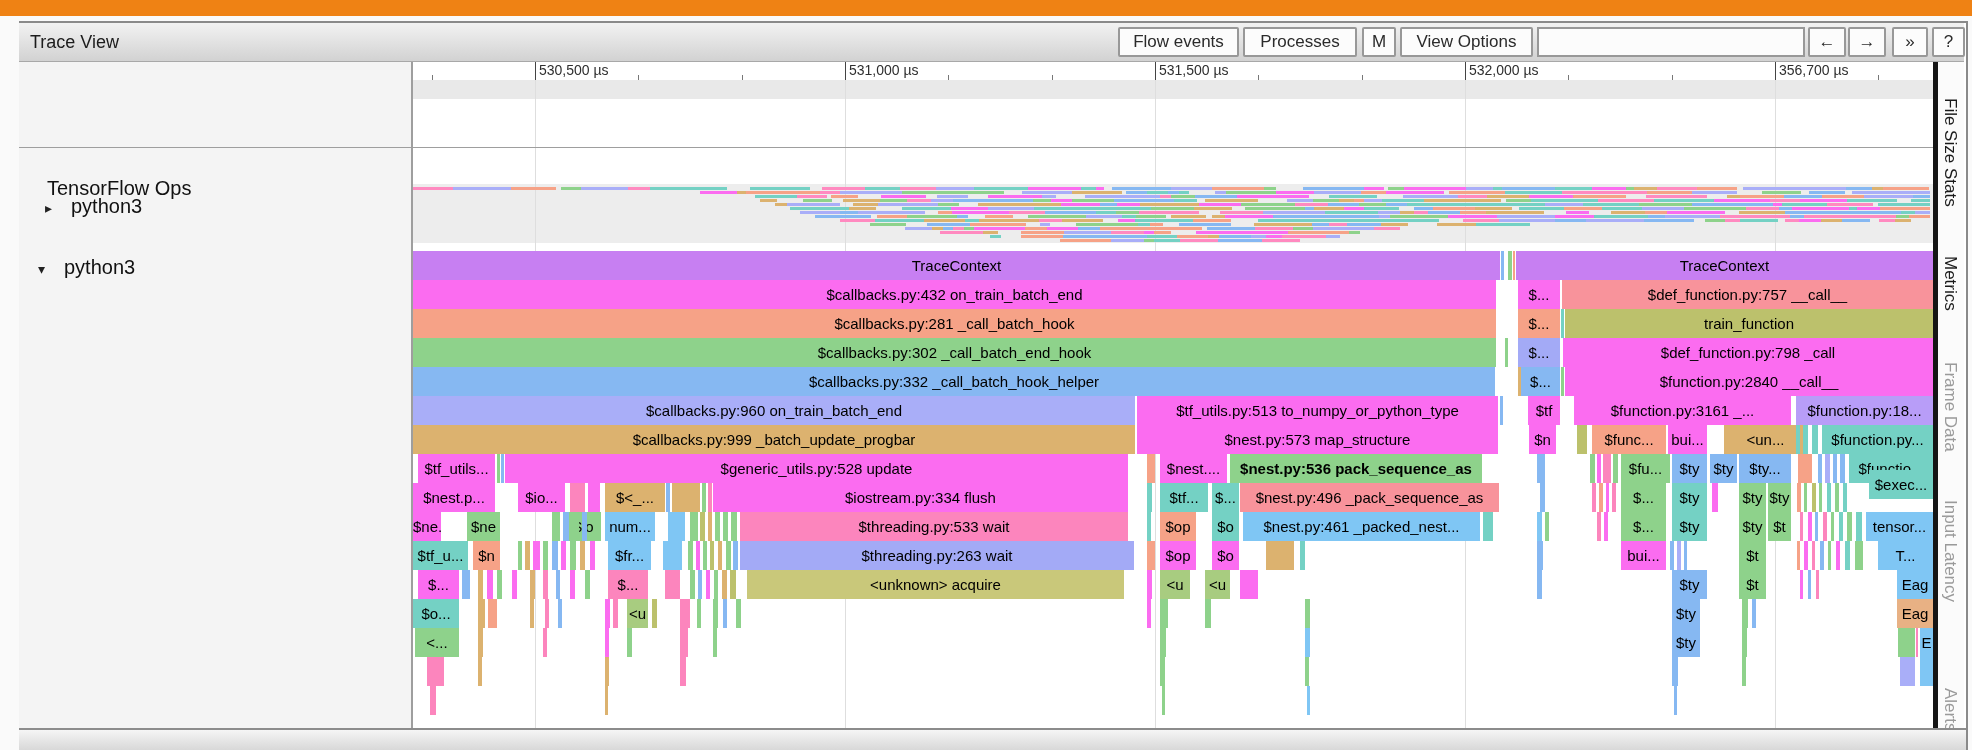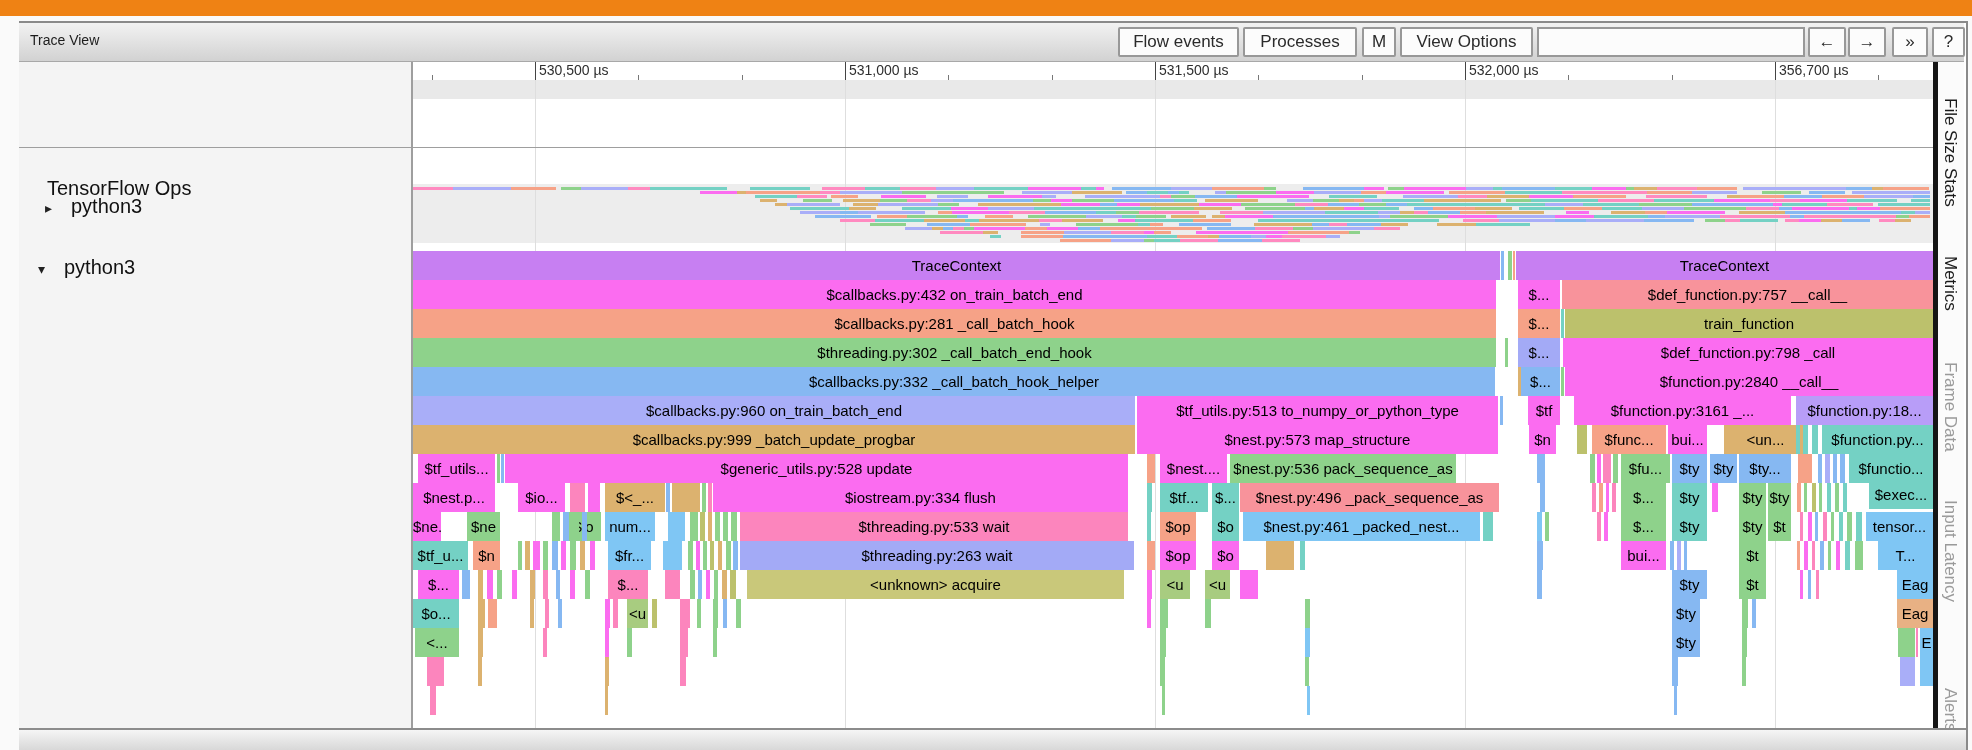--- a/index.html
+++ b/index.html
@@ -1,21 +1,21 @@
 <!DOCTYPE html>
 <html><head>
 <meta charset="utf-8">
 <style>
   * { margin:0; padding:0; box-sizing:border-box; }
   html,body { width:1972px; height:750px; background:#fafafa; font-family:"Liberation Sans", sans-serif; overflow:hidden; }
   #canvas { position:relative; width:1972px; height:750px; background:#fafafa; }
   #orange-bar { position:absolute; left:0; top:0; width:1972px; height:16px; background:#ef8214; }
   #window { position:absolute; left:19px; top:21px; width:1949px; height:729px; background:#ffffff; border:2px solid #8a8a8a; }
   #titlebar { position:absolute; left:19px; top:23px; width:1945px; height:39px; background:linear-gradient(#f2f2f2,#d2d2d2); border-bottom:1px solid #a8a8a8; }
-  #title { position:absolute; left:11px; top:9px; font-size:14px; color:#1c1c1c; }
+  #title { position:absolute; left:11px; top:9px; font-size:18px; color:#1c1c1c; }
   .tbtn { position:absolute; top:27px; height:30px; background:#fcfcfc; border:2px solid #989898; border-radius:2px; font-size:17px; color:#2b2b2b; text-align:center; line-height:26px; cursor:default; }
   #search-box { position:absolute; top:27px; left:1537px; width:268px; height:30px; background:#fcfcfc; border:2px solid #989898; font-size:16px; padding:0 6px; color:#222; }
   
   #left-panel { position:absolute; left:19px; top:62px; width:392px; height:666px; background:#f4f4f4; }
   #panel-divider { position:absolute; left:411px; top:62px; width:2px; height:666px; background:#9e9e9e; }
   #flame-bg { position:absolute; left:413px; top:62px; width:1520px; height:666px; background:#ffffff; }
   #ruler-band { position:absolute; left:413px; top:80px; width:1520px; height:19px; background:#e9e9e9; }
   #collapsed-band { position:absolute; left:413px; top:184px; width:1520px; height:59px; background:#ededed; }
   .gridline { position:absolute; top:62px; width:1px; height:666px; background:#dedede; }
   .tickline { position:absolute; top:62px; width:1px; height:18px; background:#444; }
@@ -453,21 +453,21 @@
       <div class="flame-bar" style="left: 1508px; top: 251px; width: 4px; background: rgb(142, 210, 139);"></div>
       <div class="flame-bar" style="left: 1513px; top: 251px; width: 2px; background: rgb(246, 162, 135);"></div>
       <div class="flame-bar" style="left: 1516px; top: 251px; width: 417px; background: rgb(199, 127, 242);">TraceContext</div>
       <div class="flame-bar" style="left: 413px; top: 280px; width: 1083px; background: rgb(251, 108, 240);">$callbacks.py:432 on_train_batch_end</div>
       <div class="flame-bar" style="left: 1518px; top: 280px; width: 42px; background: rgb(251, 108, 240);">$...</div>
       <div class="flame-bar" style="left: 1562px; top: 280px; width: 371px; background: rgb(248, 147, 155);">$def_function.py:757 __call__</div>
       <div class="flame-bar" style="left: 413px; top: 309px; width: 1083px; background: rgb(246, 162, 135);">$callbacks.py:281 _call_batch_hook</div>
       <div class="flame-bar" style="left: 1518px; top: 309px; width: 42px; background: rgb(246, 162, 135);">$...</div>
       <div class="flame-bar" style="left: 1561px; top: 309px; width: 3px; background: rgb(116, 209, 196);"></div>
       <div class="flame-bar" style="left: 1565px; top: 309px; width: 368px; background: rgb(188, 193, 108);">train_function</div>
-      <div class="flame-bar" style="left: 413px; top: 338px; width: 1083px; background: rgb(142, 210, 139);">$threading.py:302 _call_batch_end_hook</div>
+      <div class="flame-bar" style="left: 413px; top: 338px; width: 1083px; background: rgb(142, 210, 139);">$callbacks.py:302 _call_batch_end_hook</div>
       <div class="flame-bar" style="left: 1505px; top: 338px; width: 3px; background: rgb(142, 210, 139);"></div>
       <div class="flame-bar" style="left: 1518px; top: 338px; width: 42px; background: rgb(163, 170, 246);">$...</div>
       <div class="flame-bar" style="left: 1563px; top: 338px; width: 370px; background: rgb(251, 108, 240);">$def_function.py:798 _call</div>
       <div class="flame-bar" style="left: 413px; top: 367px; width: 1082px; background: rgb(134, 184, 242);">$callbacks.py:332 _call_batch_hook_helper</div>
       <div class="flame-bar" style="left: 1518px; top: 367px; width: 3px; background: rgb(220, 178, 111);"></div>
       <div class="flame-bar" style="left: 1521px; top: 367px; width: 39px; background: rgb(134, 184, 242);">$...</div>
       <div class="flame-bar" style="left: 1561px; top: 367px; width: 3px; background: rgb(142, 210, 139);"></div>
       <div class="flame-bar" style="left: 1565px; top: 367px; width: 368px; background: rgb(251, 108, 240);">$function.py:2840 __call__</div>
       <div class="flame-bar" style="left: 413px; top: 396px; width: 722px; background: rgb(169, 174, 248);">$callbacks.py:960 on_train_batch_end</div>
       <div class="flame-bar" style="left: 1137px; top: 396px; width: 361px; background: rgb(251, 108, 240);">$tf_utils.py:513 to_numpy_or_python_type</div>
@@ -485,21 +485,21 @@
       <div class="flame-bar" style="left: 1796px; top: 425px; width: 4px; background: rgb(116, 209, 196);"></div>
       <div class="flame-bar" style="left: 1803px; top: 425px; width: 5px; background: rgb(116, 209, 196);"></div>
       <div class="flame-bar" style="left: 1812px; top: 425px; width: 6px; background: rgb(116, 209, 196);"></div>
       <div class="flame-bar" style="left: 1822px; top: 425px; width: 111px; background: rgb(116, 209, 196);">$function.py...</div>
       <div class="flame-bar" style="left: 418px; top: 454px; width: 77px; background: rgb(251, 108, 240);">$tf_utils...</div>
       <div class="flame-bar" style="left: 497px; top: 454px; width: 3px; background: rgb(142, 210, 139);"></div>
       <div class="flame-bar" style="left: 501px; top: 454px; width: 3px; background: rgb(134, 184, 242);"></div>
       <div class="flame-bar" style="left: 505px; top: 454px; width: 623px; background: rgb(251, 108, 240);">$generic_utils.py:528 update</div>
       <div class="flame-bar" style="left: 1147px; top: 454px; width: 8px; background: rgb(246, 162, 135);"></div>
       <div class="flame-bar" style="left: 1160px; top: 454px; width: 67px; background: rgb(251, 108, 240);">$nest....</div>
-      <div class="flame-bar" style="left: 1230px; top: 454px; width: 226px; background: rgb(142, 210, 139);">$nest.py:536 pack_sequence_as</div>
+      <div class="flame-bar" style="left: 1230px; top: 454px; width: 252px; background: rgb(142, 210, 139); font-weight: bold;">$nest.py:536 pack_sequence_as</div>
       <div class="flame-bar" style="left: 1537px; top: 454px; width: 8px; background: rgb(134, 184, 242);"></div>
       <div class="flame-bar" style="left: 1590px; top: 454px; width: 5px; background: rgb(142, 210, 139);"></div>
       <div class="flame-bar" style="left: 1597px; top: 454px; width: 4px; background: rgb(251, 108, 240);"></div>
       <div class="flame-bar" style="left: 1603px; top: 454px; width: 8px; background: rgb(252, 133, 189);"></div>
       <div class="flame-bar" style="left: 1613px; top: 454px; width: 5px; background: rgb(142, 210, 139);"></div>
       <div class="flame-bar" style="left: 1621px; top: 454px; width: 49px; background: rgb(142, 210, 139);">$fu...</div>
       <div class="flame-bar" style="left: 1672px; top: 454px; width: 35px; background: rgb(134, 184, 242);">$ty</div>
       <div class="flame-bar" style="left: 1710px; top: 454px; width: 27px; background: rgb(134, 184, 242);">$ty</div>
       <div class="flame-bar" style="left: 1739px; top: 454px; width: 52px; background: rgb(134, 184, 242);">$ty...</div>
       <div class="flame-bar" style="left: 1798px; top: 454px; width: 14px; background: rgb(246, 162, 135);"></div>
@@ -532,21 +532,21 @@
       <div class="flame-bar" style="left: 1712px; top: 483px; width: 6px; background: rgb(251, 108, 240);"></div>
       <div class="flame-bar" style="left: 1739px; top: 483px; width: 27px; background: rgb(142, 210, 139);">$ty</div>
       <div class="flame-bar" style="left: 1768px; top: 483px; width: 23px; background: rgb(142, 210, 139);">$ty</div>
       <div class="flame-bar" style="left: 1797px; top: 483px; width: 4px; background: rgb(246, 162, 135);"></div>
       <div class="flame-bar" style="left: 1804px; top: 483px; width: 3px; background: rgb(142, 210, 139);"></div>
       <div class="flame-bar" style="left: 1812px; top: 483px; width: 4px; background: rgb(188, 193, 108);"></div>
       <div class="flame-bar" style="left: 1819px; top: 483px; width: 3px; background: rgb(142, 210, 139);"></div>
       <div class="flame-bar" style="left: 1827px; top: 483px; width: 4px; background: rgb(116, 209, 196);"></div>
       <div class="flame-bar" style="left: 1835px; top: 483px; width: 4px; background: rgb(142, 210, 139);"></div>
       <div class="flame-bar" style="left: 1843px; top: 483px; width: 4px; background: rgb(116, 209, 196);"></div>
-      <div class="flame-bar" style="left: 1869px; top: 480px; width: 64px; background: rgb(116, 209, 196);">$exec...</div>
+      <div class="flame-bar" style="left: 1869px; top: 470px; width: 64px; background: rgb(116, 209, 196);">$exec...</div>
       <div class="flame-bar" style="left: 413px; top: 512px; width: 28px; background: rgb(251, 108, 240);">$ne...</div>
       <div class="flame-bar" style="left: 467px; top: 512px; width: 33px; background: rgb(142, 210, 139);">$ne</div>
       <div class="flame-bar" style="left: 518px; top: 512px; width: 35px; background: rgb(142, 210, 139); margin-left: 48px;">$io</div>
       <div class="flame-bar" style="left: 552px; top: 512px; width: 8px; background: rgb(142, 210, 139);"></div>
       <div class="flame-bar" style="left: 563px; top: 512px; width: 6px; background: rgb(134, 184, 242);"></div>
       <div class="flame-bar" style="left: 572px; top: 512px; width: 7px; background: rgb(142, 210, 139);"></div>
       <div class="flame-bar" style="left: 582px; top: 512px; width: 5px; background: rgb(134, 184, 242);"></div>
       <div class="flame-bar" style="left: 605px; top: 512px; width: 50px; background: rgb(127, 198, 244);">num...</div>
       <div class="flame-bar" style="left: 668px; top: 512px; width: 17px; background: rgb(127, 198, 244);"></div>
       <div class="flame-bar" style="left: 690px; top: 512px; width: 8px; background: rgb(142, 210, 139);"></div>

